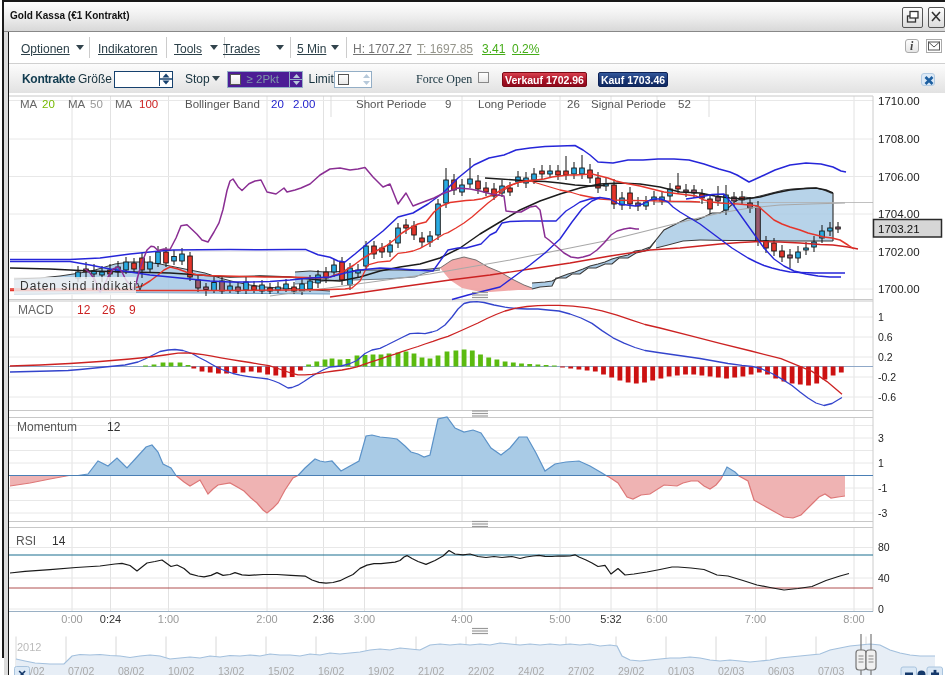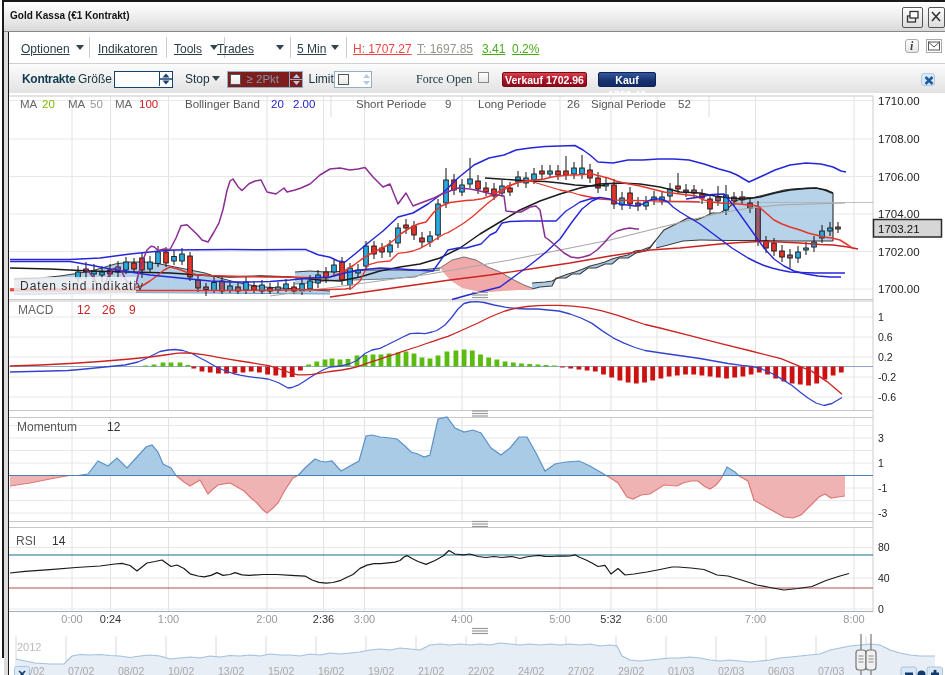--- a/index.html
+++ b/index.html
@@ -38,27 +38,27 @@
   </div>
   <div class="abs" id="menurow"></div>
   <div class="abs menuitem" style="left:21px;">Optionen</div>
     <div class="abs arr" style="left:75.5px;top:45px;"></div>
   <div class="abs sep" style="left:89px;"></div>
   <div class="abs menuitem" style="left:98px;">Indikatoren</div>
   <div class="abs sep" style="left:166px;"></div>
   <div class="abs menuitem" style="left:174px;">Tools</div>
     <div class="abs arr" style="left:210px;top:45px;"></div>
   <div class="abs sep" style="left:224px;"></div>
-  <div class="abs menuitem" style="left:217px;">Trades</div>
+  <div class="abs menuitem" style="left:223px;">Trades</div>
     <div class="abs arr" style="left:276px;top:45px;"></div>
   <div class="abs sep" style="left:290px;"></div>
   <div class="abs menuitem" style="left:297px;">5 Min</div>
     <div class="abs arr" style="left:330.5px;top:45px;"></div>
   <div class="abs sep" style="left:346px;"></div>
-  <div class="abs menuitem" style="left:353px;color:#ef4444;">H: 1707.27</div>
+  <div class="abs menuitem" style="left:353px;color:#737373;">H: 1707.27</div>
   <div class="abs menuitem" style="left:417px;color:#96968c;text-align:right;">T: 1697.85</div>
   <div class="abs menuitem" style="left:482px;color:#45ad18;">3.41</div>
   <div class="abs menuitem" style="left:512px;color:#45ad18;">0.2%</div>
   <div class="abs" style="left:905px;top:39px;width:14px;height:14px;background:linear-gradient(#fdfdfd,#e6e6e6);border:1px solid #aaa;border-radius:3px;">
     <span style="position:absolute;left:4px;top:-1px;font-family:'Liberation Serif',serif;font-style:italic;font-weight:bold;font-size:12px;color:#444;">i</span>
   </div>
   <div class="abs" style="left:926px;top:39px;width:16px;height:14px;background:#fff;border:1px solid #aaa;">
     <svg width="14" height="12" style="left:0;top:0">
         <rect x="1.5" y="2" width="11" height="8" fill="#fff" stroke="#555" stroke-width="1"></rect>
         <path d="M 1.5 2 L 7 7 L 12.5 2" fill="none" stroke="#555" stroke-width="1"></path>
@@ -71,21 +71,21 @@
      <div class="abs" style="right:0;top:0;width:13px;height:14px;border-left:1.5px solid #16416e;">
        <svg width="12" height="14" style="left:0;top:0">
           <path d="M 6 1.5 L 9.5 5.5 L 2.5 5.5 Z" fill="#16416e"></path>
           <path d="M 6 12.5 L 9.5 8.5 L 2.5 8.5 Z" fill="#16416e"></path>
           <line x1="0" y1="7" x2="12" y2="7" stroke="#16416e" stroke-width="1.5"></line>
         </svg>
      </div>
   </div>
   <div class="abs tlabel" style="left:185px;">Stop</div>
     <div class="abs arr" style="left:212px;top:76px;"></div>
-  <div class="abs" style="left:226.5px;top:70.5px;width:76.5px;height:17.5px;background:#7f1d1d;border:1px solid #93aec6;">
+  <div class="abs" style="left:226.5px;top:70.5px;width:76.5px;height:17.5px;background:#4c1d95;border:1px solid #93aec6;">
      <div class="abs" style="left:2.5px;top:2px;width:11px;height:11px;background:linear-gradient(#fff,#e8e8e8);border:1.5px solid #555;"></div>
      <span class="abs" style="left:19px;top:1.5px;font-size:11.5px;color:#7d98a8;">≥ 2Pkt</span>
      <div class="abs" style="right:0;top:0;width:13.5px;height:15.5px;border-left:1px solid #93aec6;">
        <svg width="13" height="15" style="left:0;top:0">
           <path d="M 6.5 2 L 10 6 L 3 6 Z" fill="#b7c9da"></path>
           <path d="M 6.5 13 L 10 9 L 3 9 Z" fill="#b7c9da"></path>
           <line x1="0" y1="7.5" x2="13" y2="7.5" stroke="#93aec6" stroke-width="1"></line>
         </svg>
      </div>
   </div>
@@ -95,21 +95,21 @@
      <div class="abs" style="right:0;top:0;width:9px;height:15.5px;">
        <svg width="9" height="15" style="left:0;top:0">
           <path d="M 4.5 2 L 8 6 L 1 6 Z" fill="#b7c9da"></path>
           <path d="M 4.5 13 L 8 9 L 1 9 Z" fill="#b7c9da"></path>
         </svg>
      </div>
   </div>
   <div class="abs tlabel" style="left:416px;font-family:Liberation Serif, serif;">Force Open</div>
   <div class="abs" style="left:477.5px;top:71.5px;width:11px;height:11px;background:linear-gradient(#fff,#e8e8e8);border:1.5px solid #888;"></div>
   <div class="abs pill" style="left:502px;width:85px;background:linear-gradient(#d8404e,#a40f23 60%,#8e0a1c);border:1px solid #7a0815;">Verkauf 1702.96</div>
-  <div class="abs pill" style="left:598px;width:58px;background:linear-gradient(#33589b,#16316e 60%,#102a62);border:1px solid #0d2256;">Kauf 1703.46</div>
+  <div class="abs pill" style="left:598px;width:70px;background:linear-gradient(#33589b,#16316e 60%,#102a62);border:1px solid #0d2256;">Kauf 1703.46</div>
   <div class="abs" style="left:920.5px;top:72.5px;width:14px;height:13.5px;background:#dce9f6;border:1px solid #b3cbe2;border-radius:3px;">
     <svg width="14" height="13" style="left:0;top:0">
         <path d="M 3.5 3 L 10.5 10 M 10.5 3 L 3.5 10" stroke="#1d5fa0" stroke-width="2.6"></path>
       </svg>
   </div>
   <svg width="945" height="583" viewBox="0 92 945 583" style="top:92px;">
 <line x1="72" y1="96" x2="72" y2="299.5" stroke="#e2e2e2" stroke-width="1"></line>
       <line x1="110.5" y1="96" x2="110.5" y2="299.5" stroke="#e2e2e2" stroke-width="1"></line>
       <line x1="168.5" y1="96" x2="168.5" y2="299.5" stroke="#e2e2e2" stroke-width="1"></line>
       <line x1="267" y1="96" x2="267" y2="299.5" stroke="#e2e2e2" stroke-width="1"></line>

